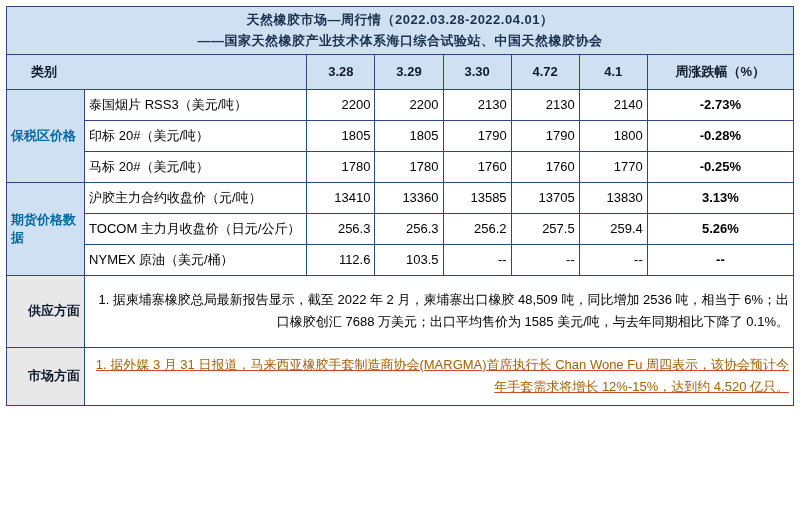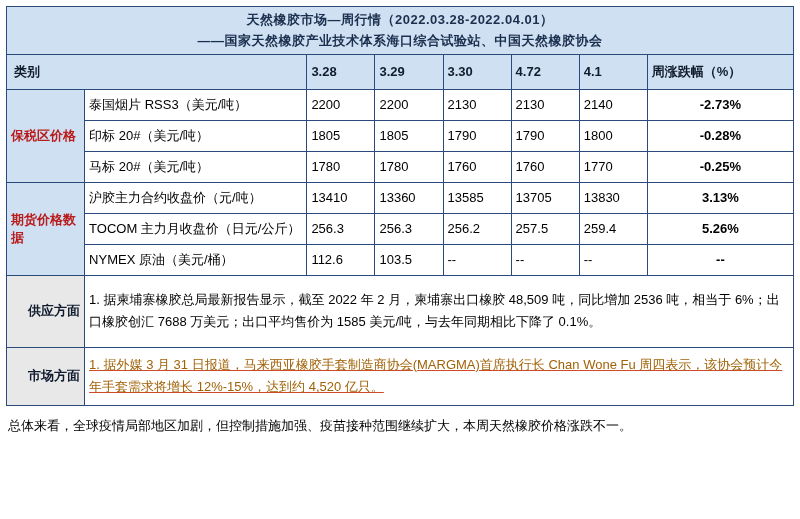--- a/index.html
+++ b/index.html
@@ -37,66 +37,67 @@
     font-weight: bold;
     font-size: 14.5px;
     line-height: 1.65;
     padding: 6px 4px 8px 4px;
     color: #1b2f4e;
   }
   .title-line1 { display: block; letter-spacing: 0.5px; }
   .title-line2 { display: block; letter-spacing: 0.5px; }
   .hdr {
     background: #cfe0f2;
+    text-align: center;
     font-weight: bold;
     font-size: 13.5px;
     height: 30px;
     color: #101c2e;
   }
   .hdr.left {
     text-align: left;
-    padding-left: 7px;
+    padding-left: 24px;
   }
   .cat-cell {
     background: #cfe0f2;
     font-weight: bold;
     font-size: 13.5px;
     text-align: left;
     padding-left: 6px;
-    color: #b91c1c;
+    color: #0369a1;
   }
   .item-cell {
     text-align: left;
     padding-left: 8px;
     font-size: 12.5px;
     white-space: nowrap;
   }
   .num {
-    text-align: left;
+    text-align: right;
     font-size: 12.5px;
   }
   .chg {
     text-align: center;
     font-size: 13px;
     font-weight: bold;
   }
   .row-h { height: 31px; }
   .note-label {
     background: #e8e8e8;
     font-weight: bold;
     font-size: 13.5px;
     text-align: right;
     padding-left: 6px;
     vertical-align: middle;
     color: #101c2e;
   }
   .note-body {
     font-size: 12.5px;
     line-height: 1.75;
-    text-align: left;
+    text-align: right;
     padding: 4px 6px;
     vertical-align: top;
   }
   .note-body.link {
     color: #a16207;
   }
   .footer {
     width: 788px;
     font-size: 13px;
     padding: 10px 2px 0 2px;
@@ -205,15 +206,14 @@
         <td class="note-body" colspan="7">1. 据柬埔寨橡胶总局最新报告显示，截至 2022 年 2 月，柬埔寨出口橡胶 48,509 吨，同比增加 2536 吨，相当于 6%；出口橡胶创汇 7688 万美元；出口平均售价为 1585 美元/吨，与去年同期相比下降了 0.1%。</td>
       </tr>
 
       <tr style="height:58px">
         <td class="note-label" colspan="1">市场方面</td>
         <td class="note-body link u" colspan="7">1. 据外媒 3 月 31 日报道，马来西亚橡胶手套制造商协会(MARGMA)首席执行长 Chan Wone Fu 周四表示，该协会预计今年手套需求将增长 12%-15%，达到约 4,520 亿只。</td>
       </tr>
     </tbody>
   </table>
 
-  <div class="footer">总体来看，全球疫情局部地区加剧，但控制措施加强、疫苗接种范围继续扩大，本周天然橡胶价格涨跌不一。</div>
 
 </div>
 
 </body></html>

